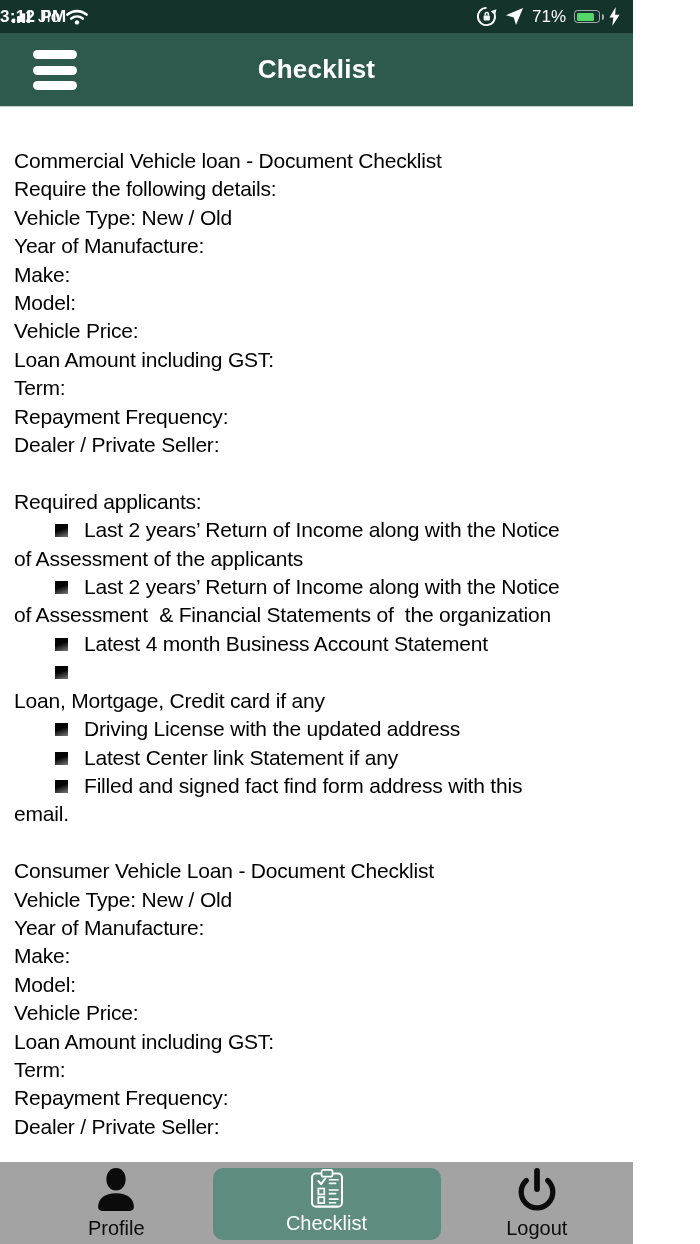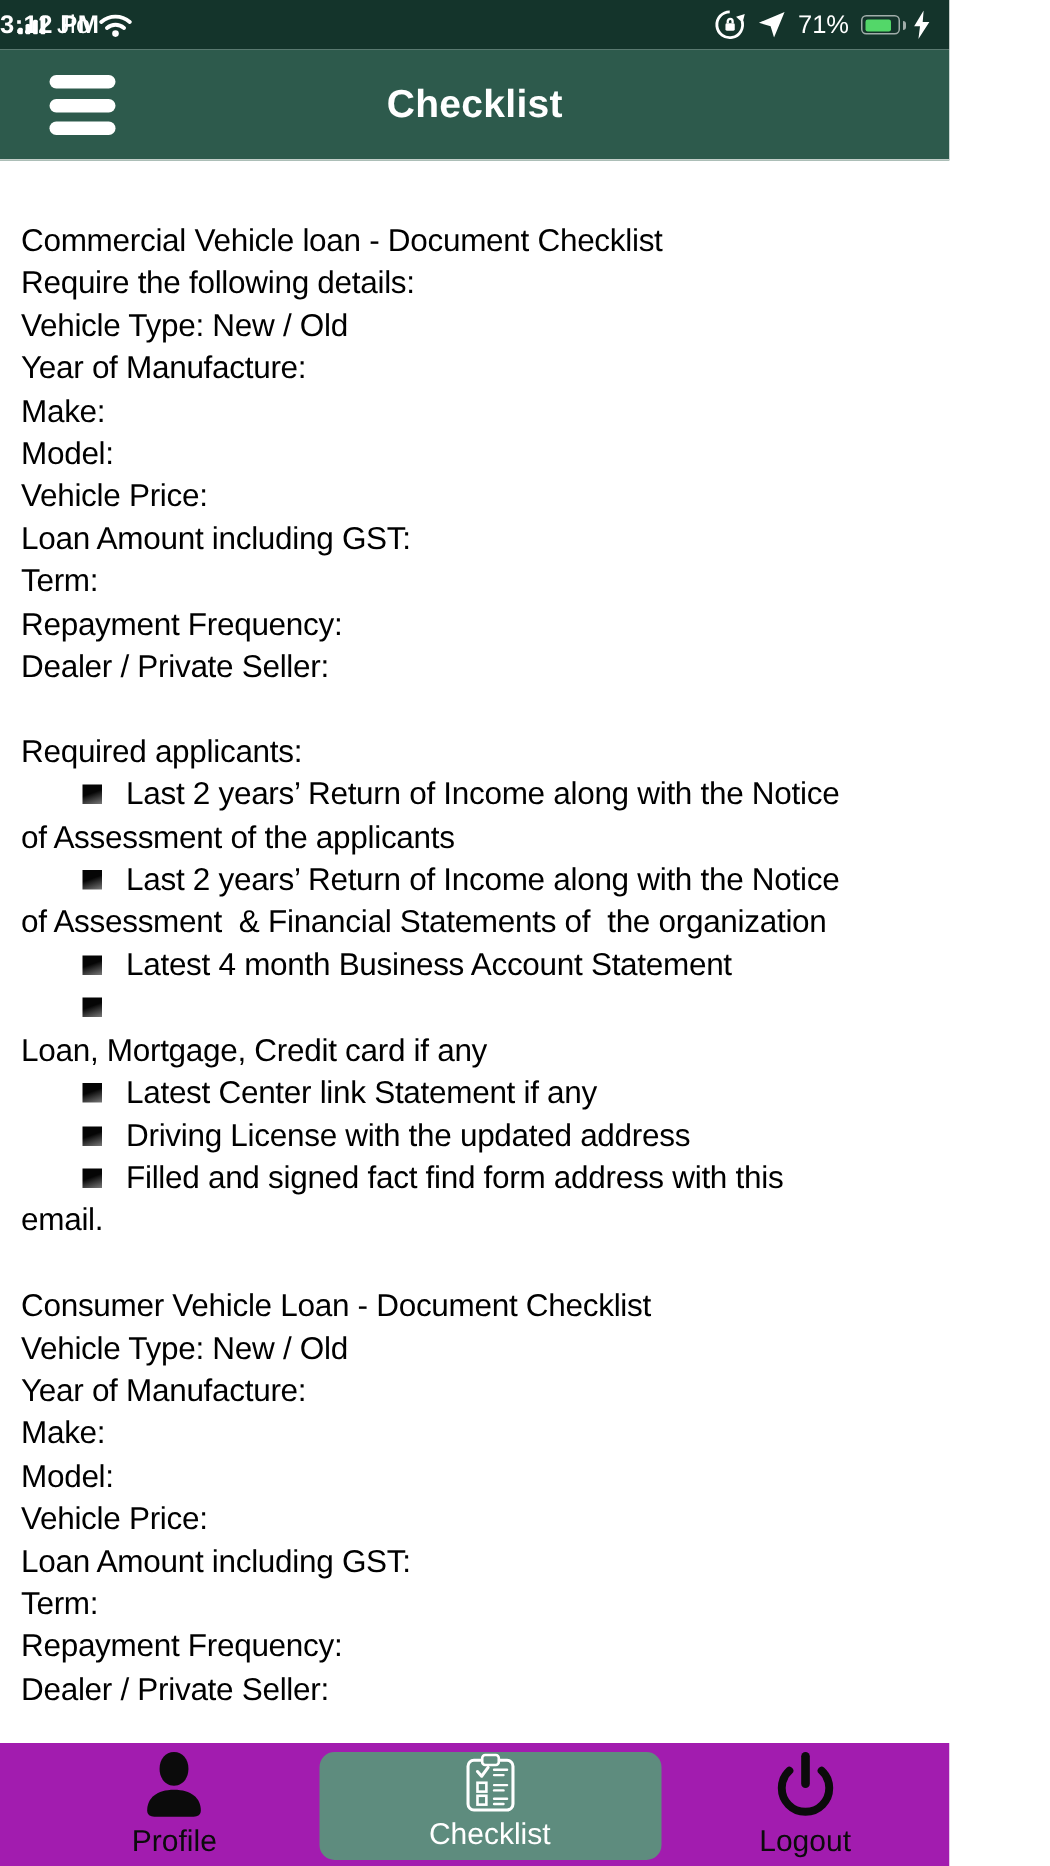--- a/index.html
+++ b/index.html
@@ -61,21 +61,21 @@
   p.b { padding-left: 41px; }
   .sq {
     display: inline-block; width: 13px; height: 13px;
     background: linear-gradient(160deg, #050505 45%, #9a9a9a 115%);
     margin-right: 16px;
   }
 
   
   .tab-bar {
     height: 82px; flex: 0 0 82px;
-    background: #a21caf;
+    background: #a3a3a3;
     display: flex; align-items: stretch; padding-left: 20px;
   }
   .tab {
     flex: 1; display: flex; flex-direction: column;
     align-items: center; justify-content: flex-end;
     gap: 3px; padding-bottom: 4px; cursor: pointer;
   }
   .tab-label { font-size: 20px; color: #0b0b0b; line-height: 1.15; }
   .tab.selected { justify-content: center; padding-bottom: 0; }
   .hl {
@@ -155,22 +155,22 @@
 
     <div class="section">
       <p>Required applicants:</p>
       <p class="b"><span class="sq"></span><span>Last 2 years’ Return of Income along with the Notice</span></p>
       <p>of Assessment of the applicants</p>
       <p class="b"><span class="sq"></span><span>Last 2 years’ Return of Income along with the Notice</span></p>
       <p>of Assessment  &amp; Financial Statements of  the organization</p>
       <p class="b"><span class="sq"></span><span>Latest 4 month Business Account Statement</span></p>
       <p class="b"><span class="sq"></span></p>
       <p>Loan, Mortgage, Credit card if any</p>
+      <p class="b"><span class="sq"></span><span>Driving License with the updated address</span></p>
       <p class="b"><span class="sq"></span><span>Latest Center link Statement if any</span></p>
-      <p class="b"><span class="sq"></span><span>Driving License with the updated address</span></p>
       <p class="b"><span class="sq"></span><span>Filled and signed fact find form address with this</span></p>
       <p>email.</p>
     </div>
 
     <div class="section">
       <p>Consumer Vehicle Loan - Document Checklist</p>
       <p>Vehicle Type: New / Old</p>
       <p>Year of Manufacture:</p>
       <p>Make:</p>
       <p>Model:</p>

